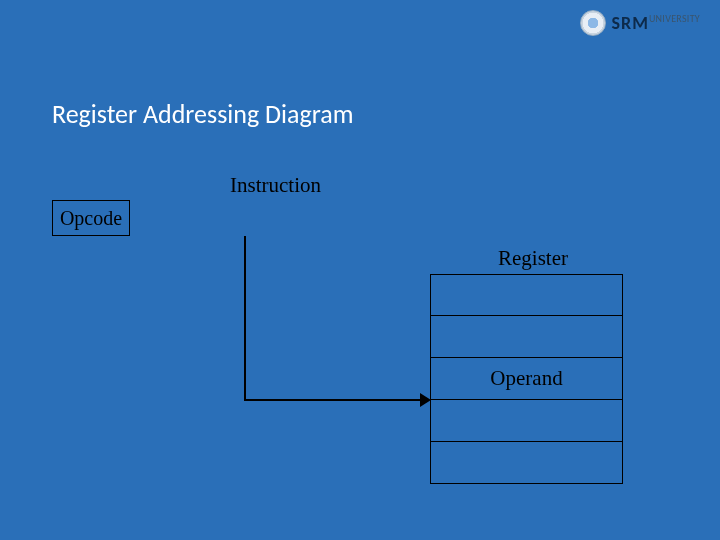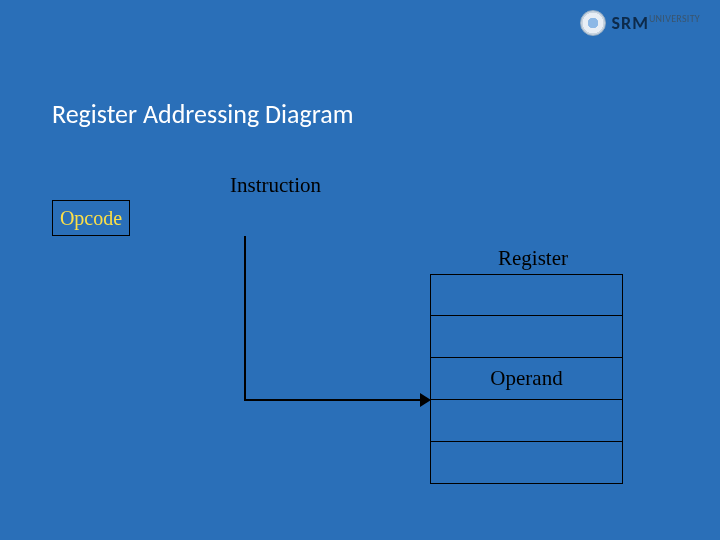--- a/index.html
+++ b/index.html
@@ -53,21 +53,21 @@
     left: 52px; top: 200px;
     display: flex;
     height: 36px;
   }
   .instr .cell {
     border: 1.5px solid #000;
     background: transparent;
     display: flex; align-items: center; justify-content: center;
     font-family: "Times New Roman", Times, serif;
     font-size: 20px;
-    color: #fde047;
+    color: #000000;
     padding: 0 8px;
   }
   .instr .opcode { width: 78px; }
   .instr .regaddr { width: 228px; border-left: none; }
 
   .label-registers {
     position: absolute;
     left: 498px; top: 246px;
     font-family: "Times New Roman", Times, serif;
     font-size: 21px;

